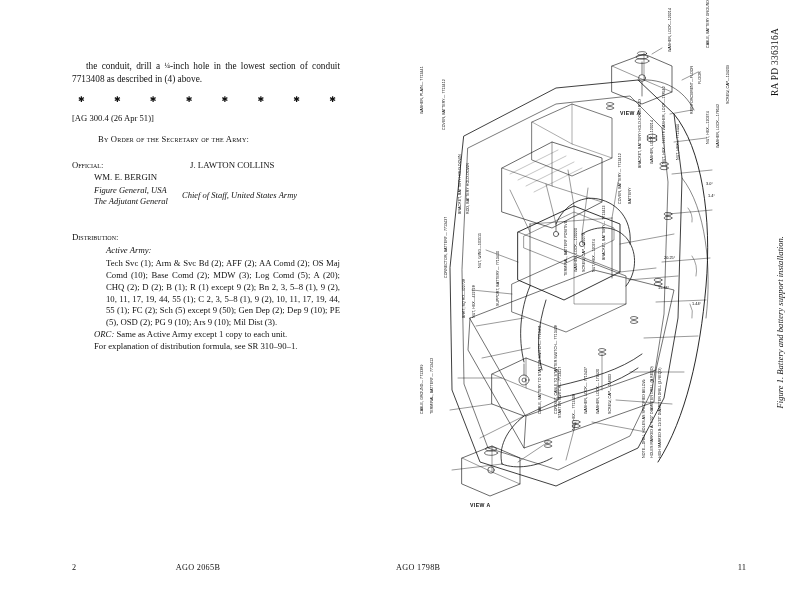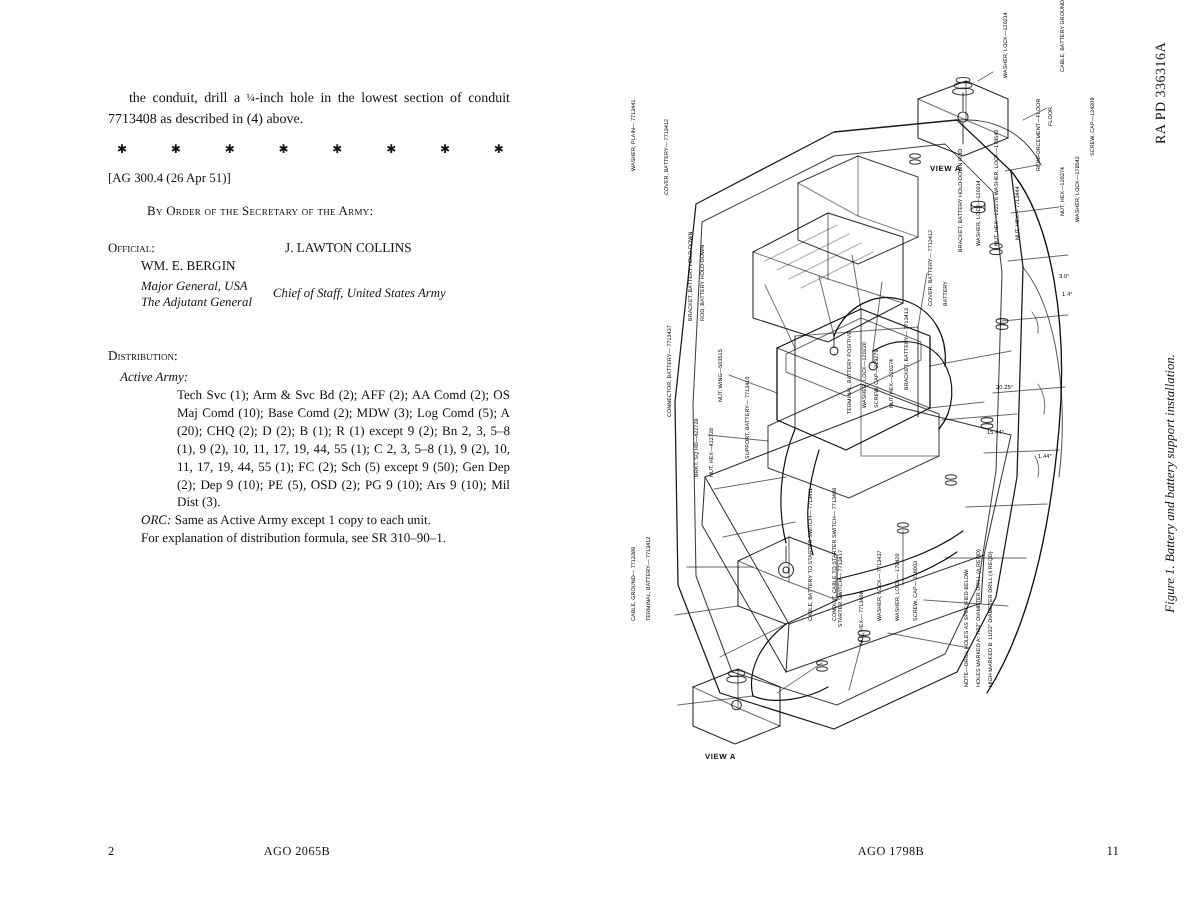--- a/index.html
+++ b/index.html
@@ -112,25 +112,25 @@
   }
 
   .dist-head {
     font-size: 8.8px;
     font-variant: small-caps;
     margin-bottom: 2px;
   }
   .dist-sub {
     font-size: 8.7px;
     font-style: italic;
-    margin-left: 8px;
+    margin-left: 34px;
     margin-bottom: 1px;
   }
   .dist-para {
-    margin-left: 46px;
+    margin-left: 34px;
     font-size: 8.7px;
     line-height: 1.36;
     text-align: justify;
   }
   .dist-note {
     margin-left: 22px;
     font-size: 8.7px;
     line-height: 1.36;
   }
   .dist-note .ital { font-style: italic; }
@@ -153,21 +153,20 @@
   
   .right-page {
     position: absolute;
     left: 396px; top: 0;
     width: 396px; height: 612px;
   }
   .footer-right-center {
     position: absolute;
     left: 0; right: 0;
     bottom: 40px;
-    text-align: center;
     font-size: 8.2px;
     letter-spacing: .3px;
   }
   .footer-right {
     position: absolute;
     right: 46px;
     bottom: 40px;
     font-size: 8.6px;
   }
   .fig-caption {
@@ -240,21 +239,21 @@
         <span>✱</span>
       </div>
 
       <div class="agline">[AG 300.4 (26 Apr 51)]</div>
 
       <div class="byorder smallcaps">By Order of the Secretary of the Army:</div>
 
       <div class="sig-block">
         <div class="official-label">Official:</div>
         <div class="official-name">WM. E. BERGIN</div>
-        <div class="official-title1">Major General, USA</div>
+        <div class="official-title1">Figure General, USA</div>
         <div class="official-title2">The Adjutant General</div>
         <div class="cos-name">J. LAWTON COLLINS</div>
         <div class="cos-title">Chief of Staff, United States Army</div>
       </div>
 
       <div class="dist-head">Distribution:</div>
       <div class="dist-sub">Active Army:</div>
       <div class="dist-para">Tech Svc (1); Arm &amp; Svc Bd (2); AFF (2); AA Comd (2); OS Maj Comd (10); Base Comd (2); MDW (3); Log Comd (5); A (20); CHQ (2); D (2); B (1); R (1) except 9 (2); Bn 2, 3, 5–8 (1), 9 (2), 10, 11, 17, 19, 44, 55 (1); C 2, 3, 5–8 (1), 9 (2), 10, 11, 17, 19, 44, 55 (1); FC (2); Sch (5) except 9 (50); Gen Dep (2); Dep 9 (10); PE (5), OSD (2); PG 9 (10); Ars 9 (10); Mil Dist (3).</div>
 
       <div class="dist-note">

